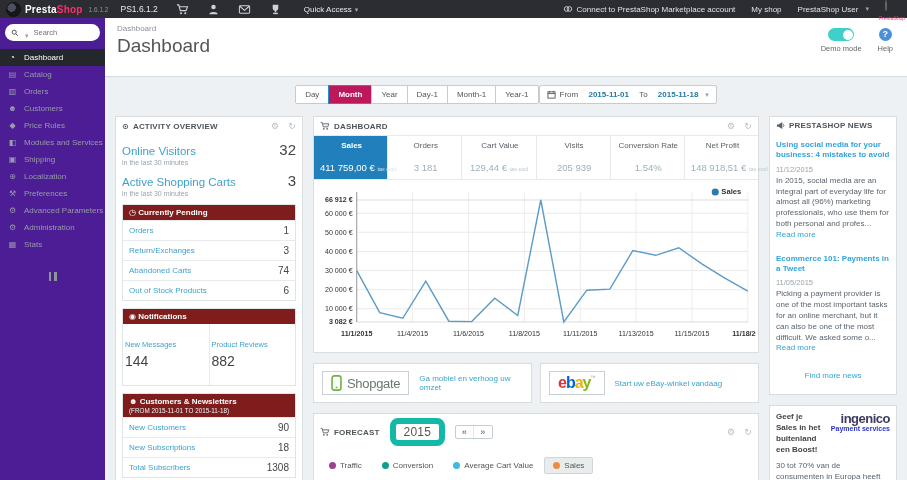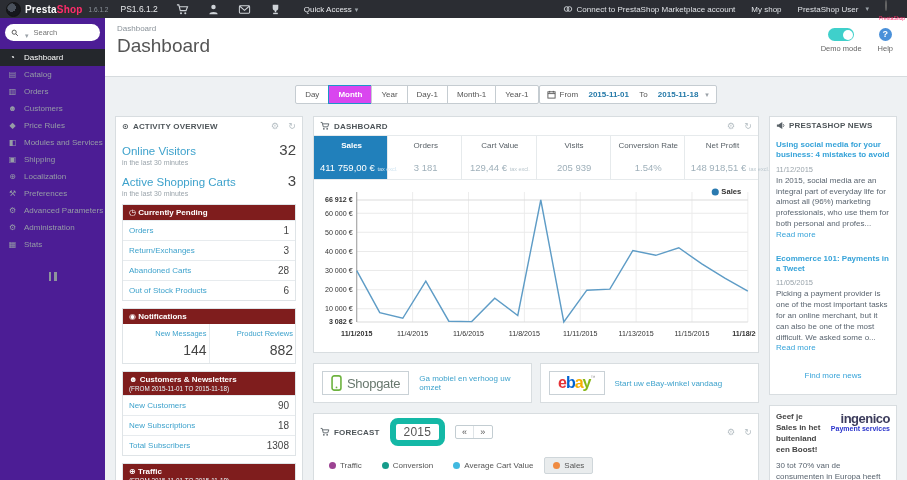--- a/index.html
+++ b/index.html
@@ -48,21 +48,21 @@
   .help-circle{width:13px;height:13px;border-radius:50%;background:#4a90d9;color:#fff;font-size:9px;
       font-weight:bold;line-height:13px;margin:0 auto;cursor:pointer;}
   
   .content{position:absolute;left:105px;top:77px;right:0;bottom:0;padding:8px 10px;overflow:hidden;}
   .toolbar{display:flex;justify-content:center;align-items:flex-start;margin-bottom:12px;}
   .btn-group{display:flex;}
   .range-btn{background:#fff;border:1px solid #c5ccd1;font-size:8px;color:#555;padding:4px 9px;
       margin-left:-1px;cursor:pointer;}
   .range-btn:first-child{margin-left:0;border-radius:2px 0 0 2px;}
   .range-btn:last-child{border-radius:0 2px 2px 0;}
-  .range-btn.active{background:#d946ef;border-color:#1d94c9;color:#fff;font-weight:bold;}
+  .range-btn.active{background:#be185d;border-color:#1d94c9;color:#fff;font-weight:bold;}
   .date-box{background:#fff;border:1px solid #c5ccd1;border-radius:2px;font-size:8px;color:#555;
       padding:4px 7px;display:flex;align-items:center;gap:4px;cursor:pointer;}
   .date-box b{color:#2479a8;}
   
   .cols{display:flex;gap:10px;align-items:flex-start;}
   .col-left{width:188px;flex:0 0 188px;}
   .col-mid{flex:1;min-width:0;}
   .col-right{width:128px;flex:0 0 128px;}
   .panel{background:#fff;border:1px solid #d8dde0;margin-bottom:10px;}
   .panel-head{display:flex;align-items:center;gap:4px;padding:4px 6px;font-size:8px;font-weight:bold;
@@ -77,21 +77,21 @@
   .act-sub{font-size:7px;color:#9aa4ab;margin:1px 0 6px 0;}
   .sec{margin-top:7px;border:1px solid #dfe4e7;}
   .sec-head{background:#7f1d1d;color:#fff;font-weight:bold;font-size:8px;padding:3px 6px;}
   .sec-head .sub{display:block;font-weight:normal;font-size:6.3px;color:#e8f8fc;margin-top:1px;}
   .sec-row{display:flex;justify-content:space-between;align-items:center;border-top:1px solid #e7ebee;
       padding:4px 6px;}
   .sec-row:first-of-type{border-top:0;}
   .sec-row .l{color:#3ea2cc;font-size:8px;cursor:pointer;}
   .sec-row .v{color:#444;font-size:10px;}
   .notif-cells{display:flex;}
-  .notif-cell{flex:1;text-align:right;padding:5px 2px;}
+  .notif-cell{flex:1;text-align:left;padding:16px 2px;}
   .notif-cell + .notif-cell{border-left:1px solid #e7ebee;}
   .notif-cell .l{color:#3ea2cc;font-size:7.5px;cursor:pointer;}
   .notif-cell .v{font-size:14px;color:#444;margin-top:4px;}
   
   .kpi-row{display:flex;border-top:1px solid #e6eaec;border-bottom:1px solid #e6eaec;}
   .kpi{flex:1;padding:5px 4px 6px 6px;border-left:1px solid #e6eaec;cursor:pointer;min-width:0;}
   .kpi:first-child{border-left:0;}
   .kpi .k-label{font-size:8px;color:#5a6268;text-align:center;}
   .kpi .k-value{font-size:9.5px;color:#9fb0ba;text-align:center;margin-top:12px;white-space:nowrap;}
   .kpi .k-suffix{font-size:5.5px;color:#b9c6cd;}
@@ -317,21 +317,21 @@
               <div class="sec-row">
                   <span class="l">Orders</span>
                   <span class="v">1</span>
                 </div>
               <div class="sec-row">
                   <span class="l">Return/Exchanges</span>
                   <span class="v">3</span>
                 </div>
               <div class="sec-row">
                   <span class="l">Abandoned Carts</span>
-                  <span class="v">28</span>
+                  <span class="v">74</span>
                 </div>
               <div class="sec-row">
                   <span class="l">Out of Stock Products</span>
                   <span class="v">6</span>
                 </div>
             </div>
 
             <div class="sec">
               <div class="sec-head"><span>◉</span> <span>Notifications</span></div>
               <div class="notif-cells">

